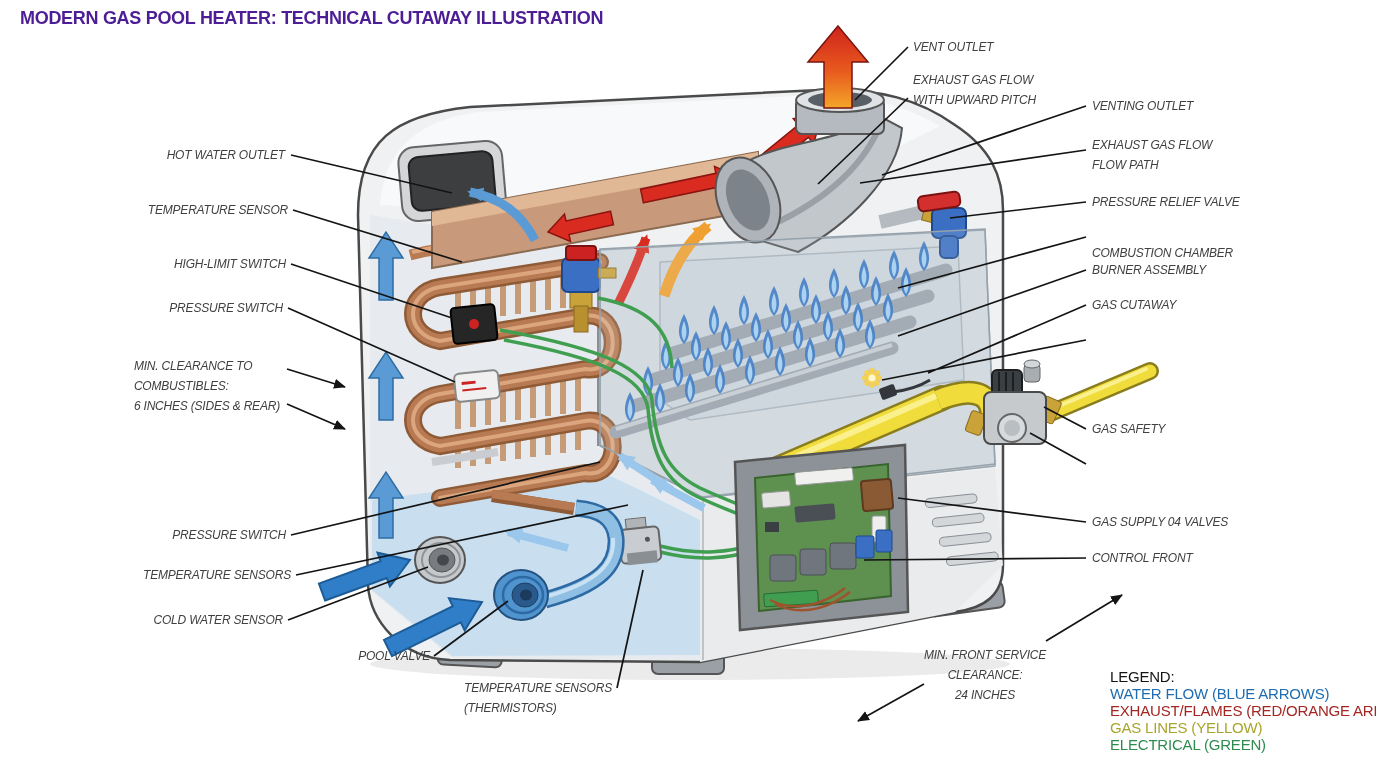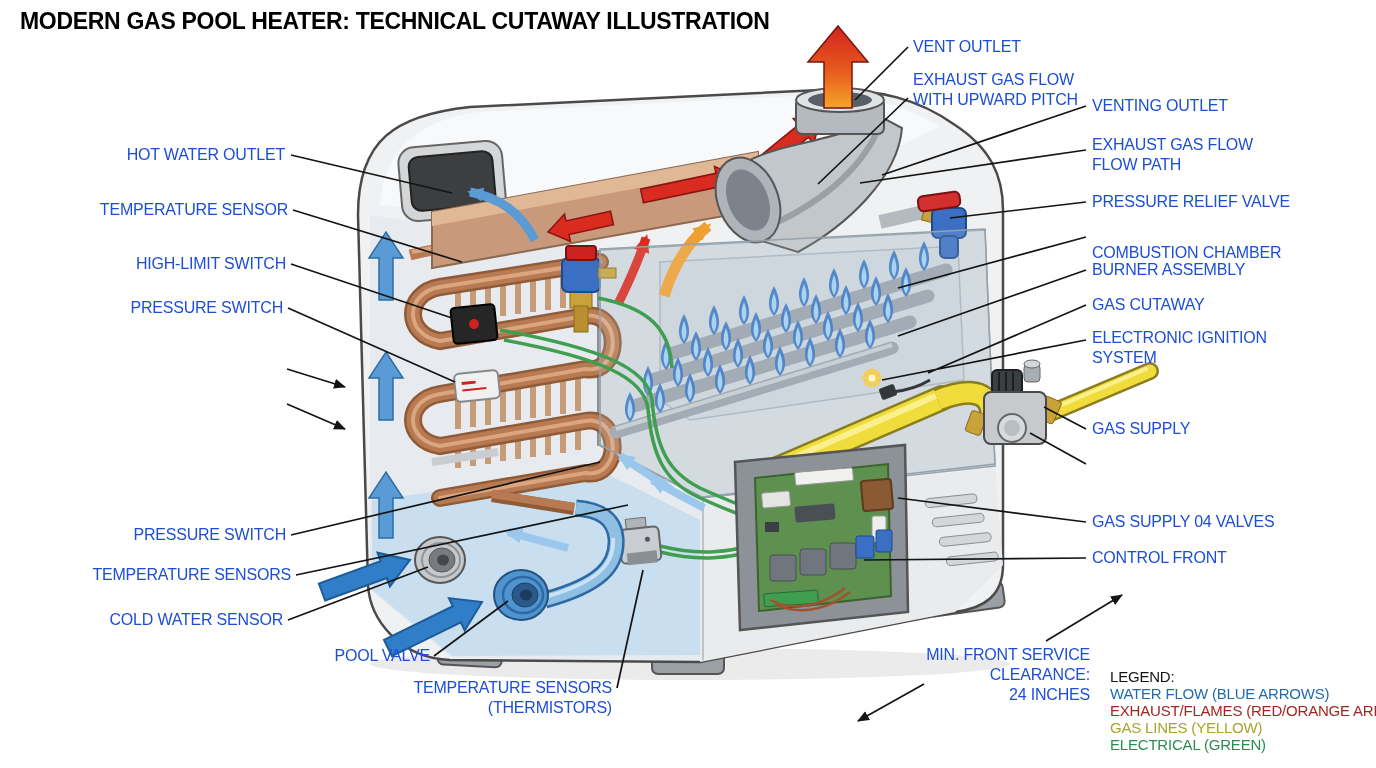--- a/index.html
+++ b/index.html
@@ -1,23 +1,23 @@
 <!DOCTYPE html>
 <html><head>
 <meta charset="utf-8">
 <style>
   html,body{margin:0;padding:0;background:#fff;}
   #canvas{position:relative;width:1376px;height:768px;background:#ffffff;overflow:hidden;
           font-family:"Liberation Sans",sans-serif;}
   #art{position:absolute;left:0;top:0;}
-  .title{position:absolute;left:20px;top:8px;font-size:23px;font-weight:bold;
-         letter-spacing:-0.3px;color:#000000;white-space:nowrap;}
-  .lbl{position:absolute;font-size:16px;line-height:20px;letter-spacing:-0.2px;
-       color:#1d4ed8;white-space:pre-line;}
-  .r{text-align:right}.l{text-align:left}.c{text-align:right}
+  .title{position:absolute;left:20px;top:8px;font-size:18px;font-weight:bold;
+         letter-spacing:-0.3px;color:#4c1d95;white-space:nowrap;}
+  .lbl{position:absolute;font-size:12px;line-height:20px;letter-spacing:-0.2px;
+       color:#404040;white-space:pre-line;font-style:italic;}
+  .r{text-align:left}.l{text-align:left}.c{text-align:center}
   .legend{position:absolute;left:1110px;top:668px;font-size:15px;line-height:17px;
           letter-spacing:-0.2px;}
   .legend div{white-space:nowrap;}
 </style>
 </head>
 <body>
 
 <div id="canvas">
 
 <svg id="art" width="1376" height="768" viewBox="0 0 1376 768">
@@ -314,40 +314,41 @@
   <line x1="924" y1="684" x2="858" y2="721" marker-end="url(#mkblack)"></line>
 </g>
 </svg>
 
 <div class="title">MODERN GAS POOL HEATER: TECHNICAL CUTAWAY ILLUSTRATION</div>
 
 <div class="lbl r" style="right:1091px;top:145px">HOT WATER OUTLET</div>
 <div class="lbl r" style="right:1088px;top:200px">TEMPERATURE SENSOR</div>
 <div class="lbl r" style="right:1090px;top:254px">HIGH-LIMIT SWITCH</div>
 <div class="lbl r" style="right:1093px;top:298px">PRESSURE SWITCH</div>
+<div class="lbl r" style="right:1096px;top:356px">MIN. CLEARANCE TO
+COMBUSTIBLES:
+6 INCHES (SIDES &amp; REAR)</div>
 <div class="lbl r" style="right:1090px;top:525px">PRESSURE SWITCH</div>
 <div class="lbl r" style="right:1085px;top:565px">TEMPERATURE SENSORS</div>
 <div class="lbl r" style="right:1093px;top:610px">COLD WATER SENSOR</div>
 <div class="lbl r" style="right:946px;top:646px">POOL VALVE</div>
 <div class="lbl r" style="right:764px;top:678px">TEMPERATURE SENSORS
 (THERMISTORS)</div>
 
 <div class="lbl l" style="left:913px;top:37px">VENT OUTLET</div>
 <div class="lbl l" style="left:913px;top:70px">EXHAUST GAS FLOW
 WITH UPWARD PITCH</div>
 <div class="lbl l" style="left:1092px;top:96px">VENTING OUTLET</div>
 <div class="lbl l" style="left:1092px;top:135px">EXHAUST GAS FLOW
 FLOW PATH</div>
 <div class="lbl l" style="left:1092px;top:192px">PRESSURE RELIEF VALVE</div>
 <div class="lbl l" style="left:1092px;top:243px">COMBUSTION CHAMBER</div>
 <div class="lbl l" style="left:1092px;top:260px">BURNER ASSEMBLY</div>
 <div class="lbl l" style="left:1092px;top:295px">GAS CUTAWAY</div>
-<div class="lbl l" style="left:1092px;top:328px">ELECTRONIC IGNITION
-SYSTEM</div>
-<div class="lbl l" style="left:1092px;top:419px">GAS SUPPLY</div>
+<div class="lbl l" style="left:1092px;top:419px">GAS SAFETY</div>
 <div class="lbl l" style="left:1092px;top:512px">GAS SUPPLY 04 VALVES</div>
 <div class="lbl l" style="left:1092px;top:548px">CONTROL FRONT</div>
 <div class="lbl c" style="left:880px;top:645px;width:210px">MIN. FRONT SERVICE
 CLEARANCE:
 24 INCHES</div>
 
 <div class="legend">
   <div style="color:#141414">LEGEND:</div>
   <div style="color: rgb(31, 108, 176);">WATER FLOW (BLUE ARROWS)</div>
   <div style="color: rgb(163, 38, 35);">EXHAUST/FLAMES (RED/ORANGE ARROWS)</div>

